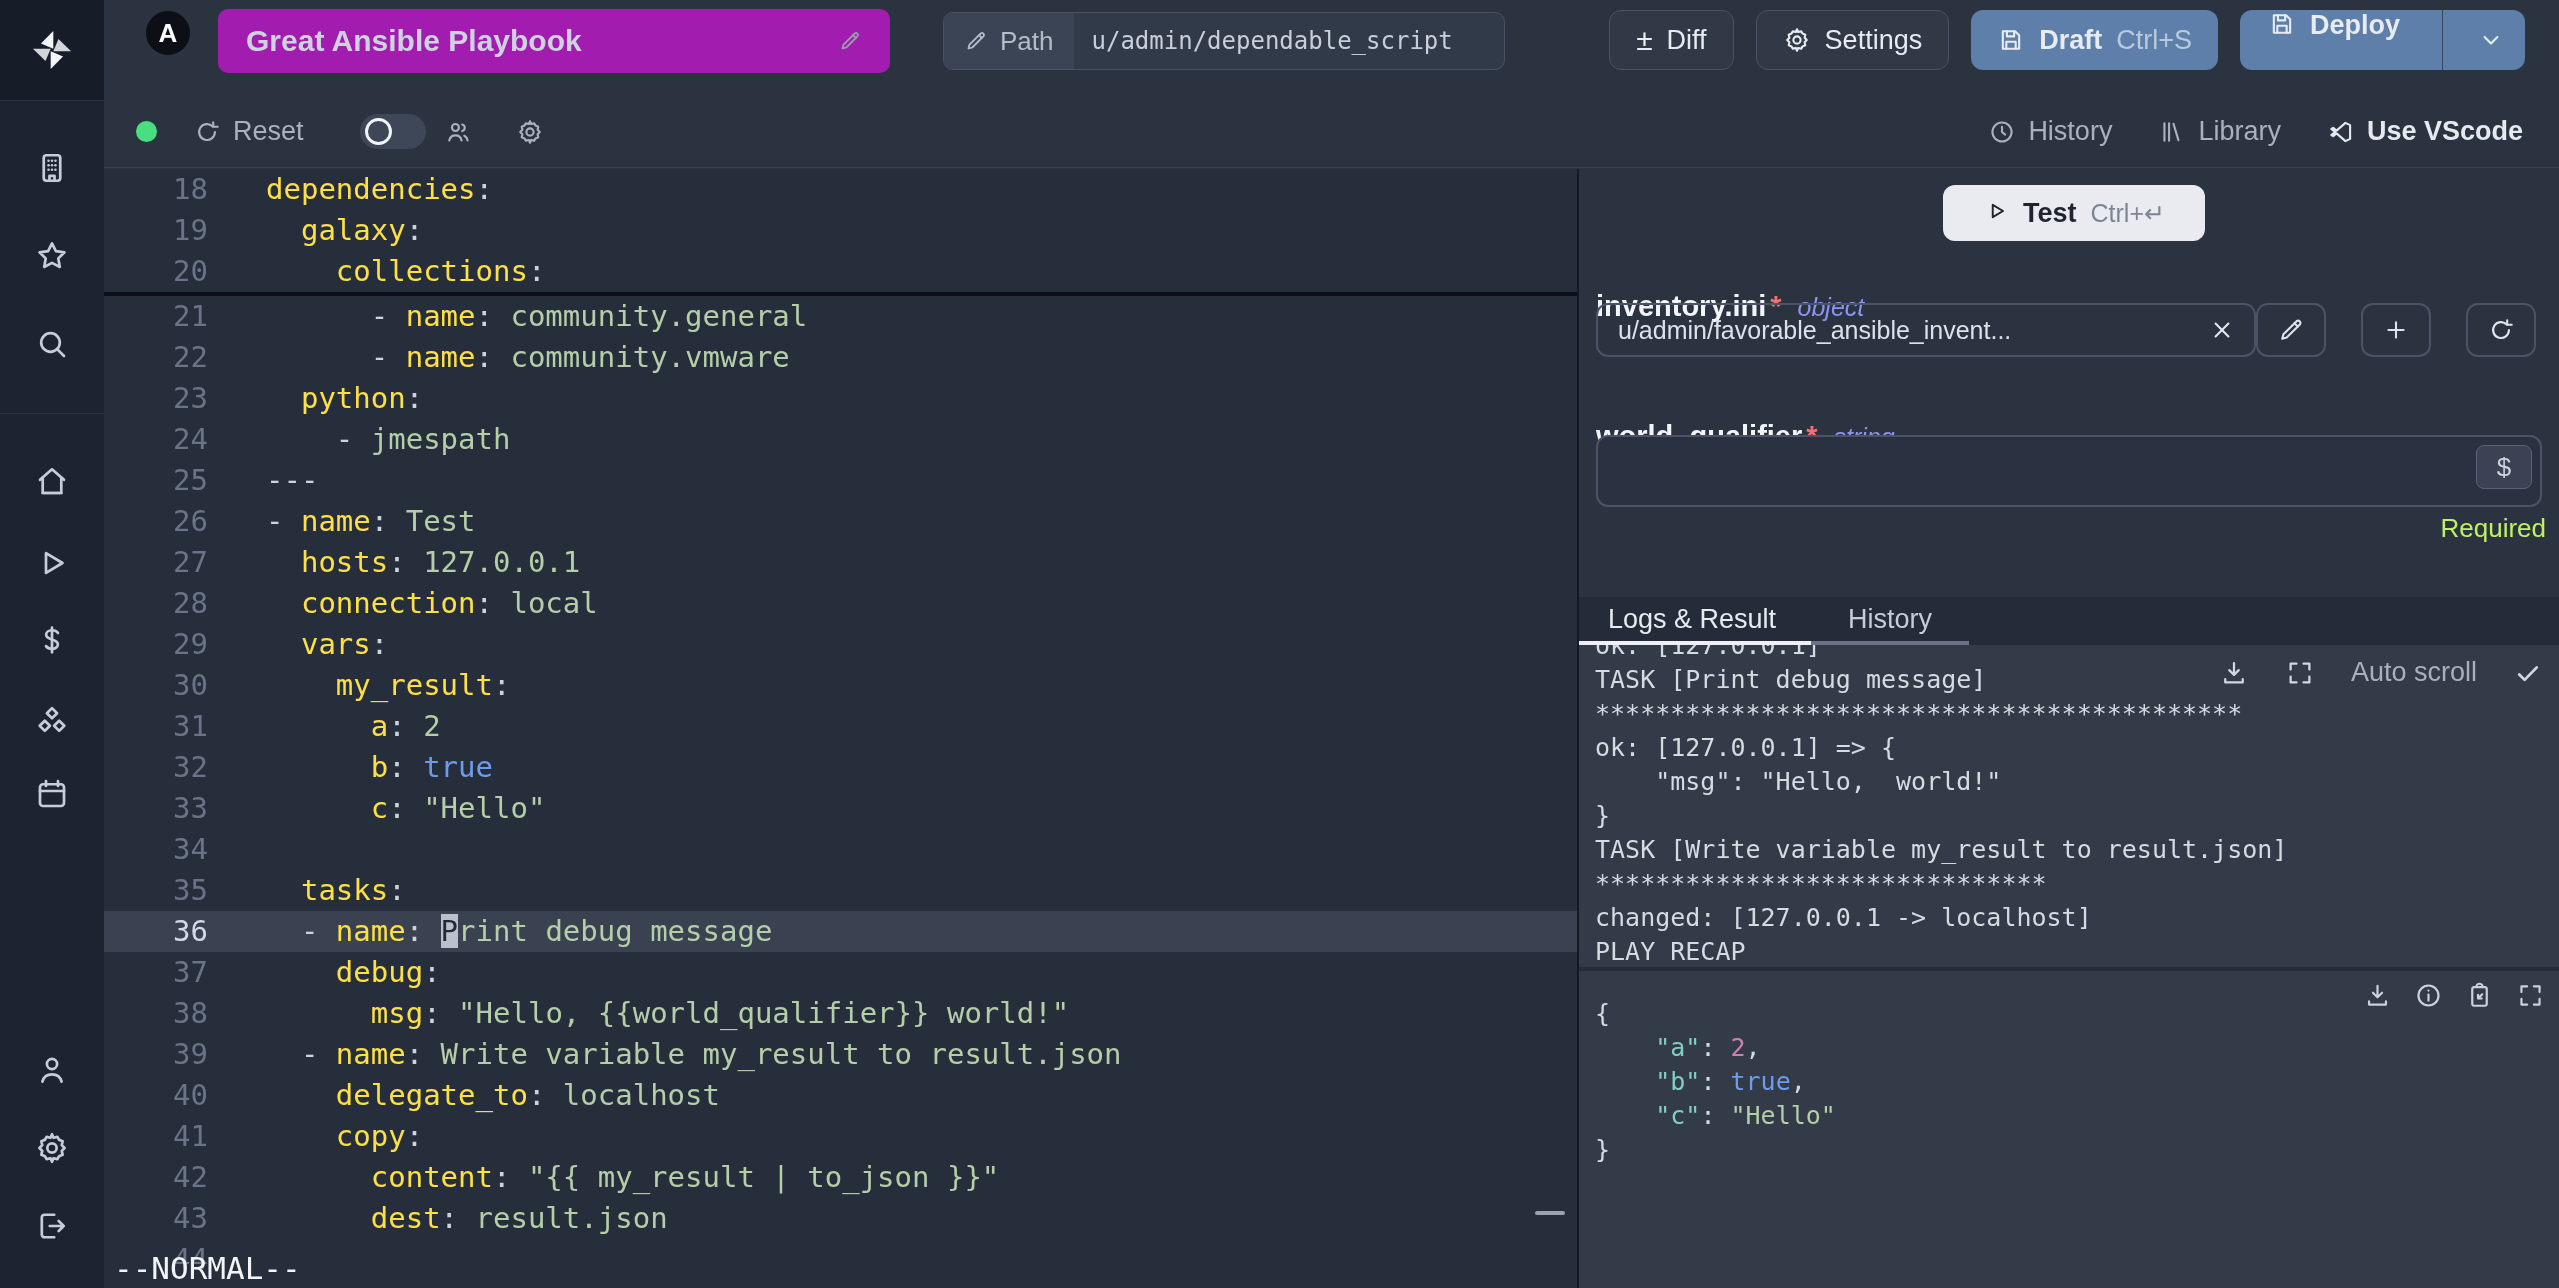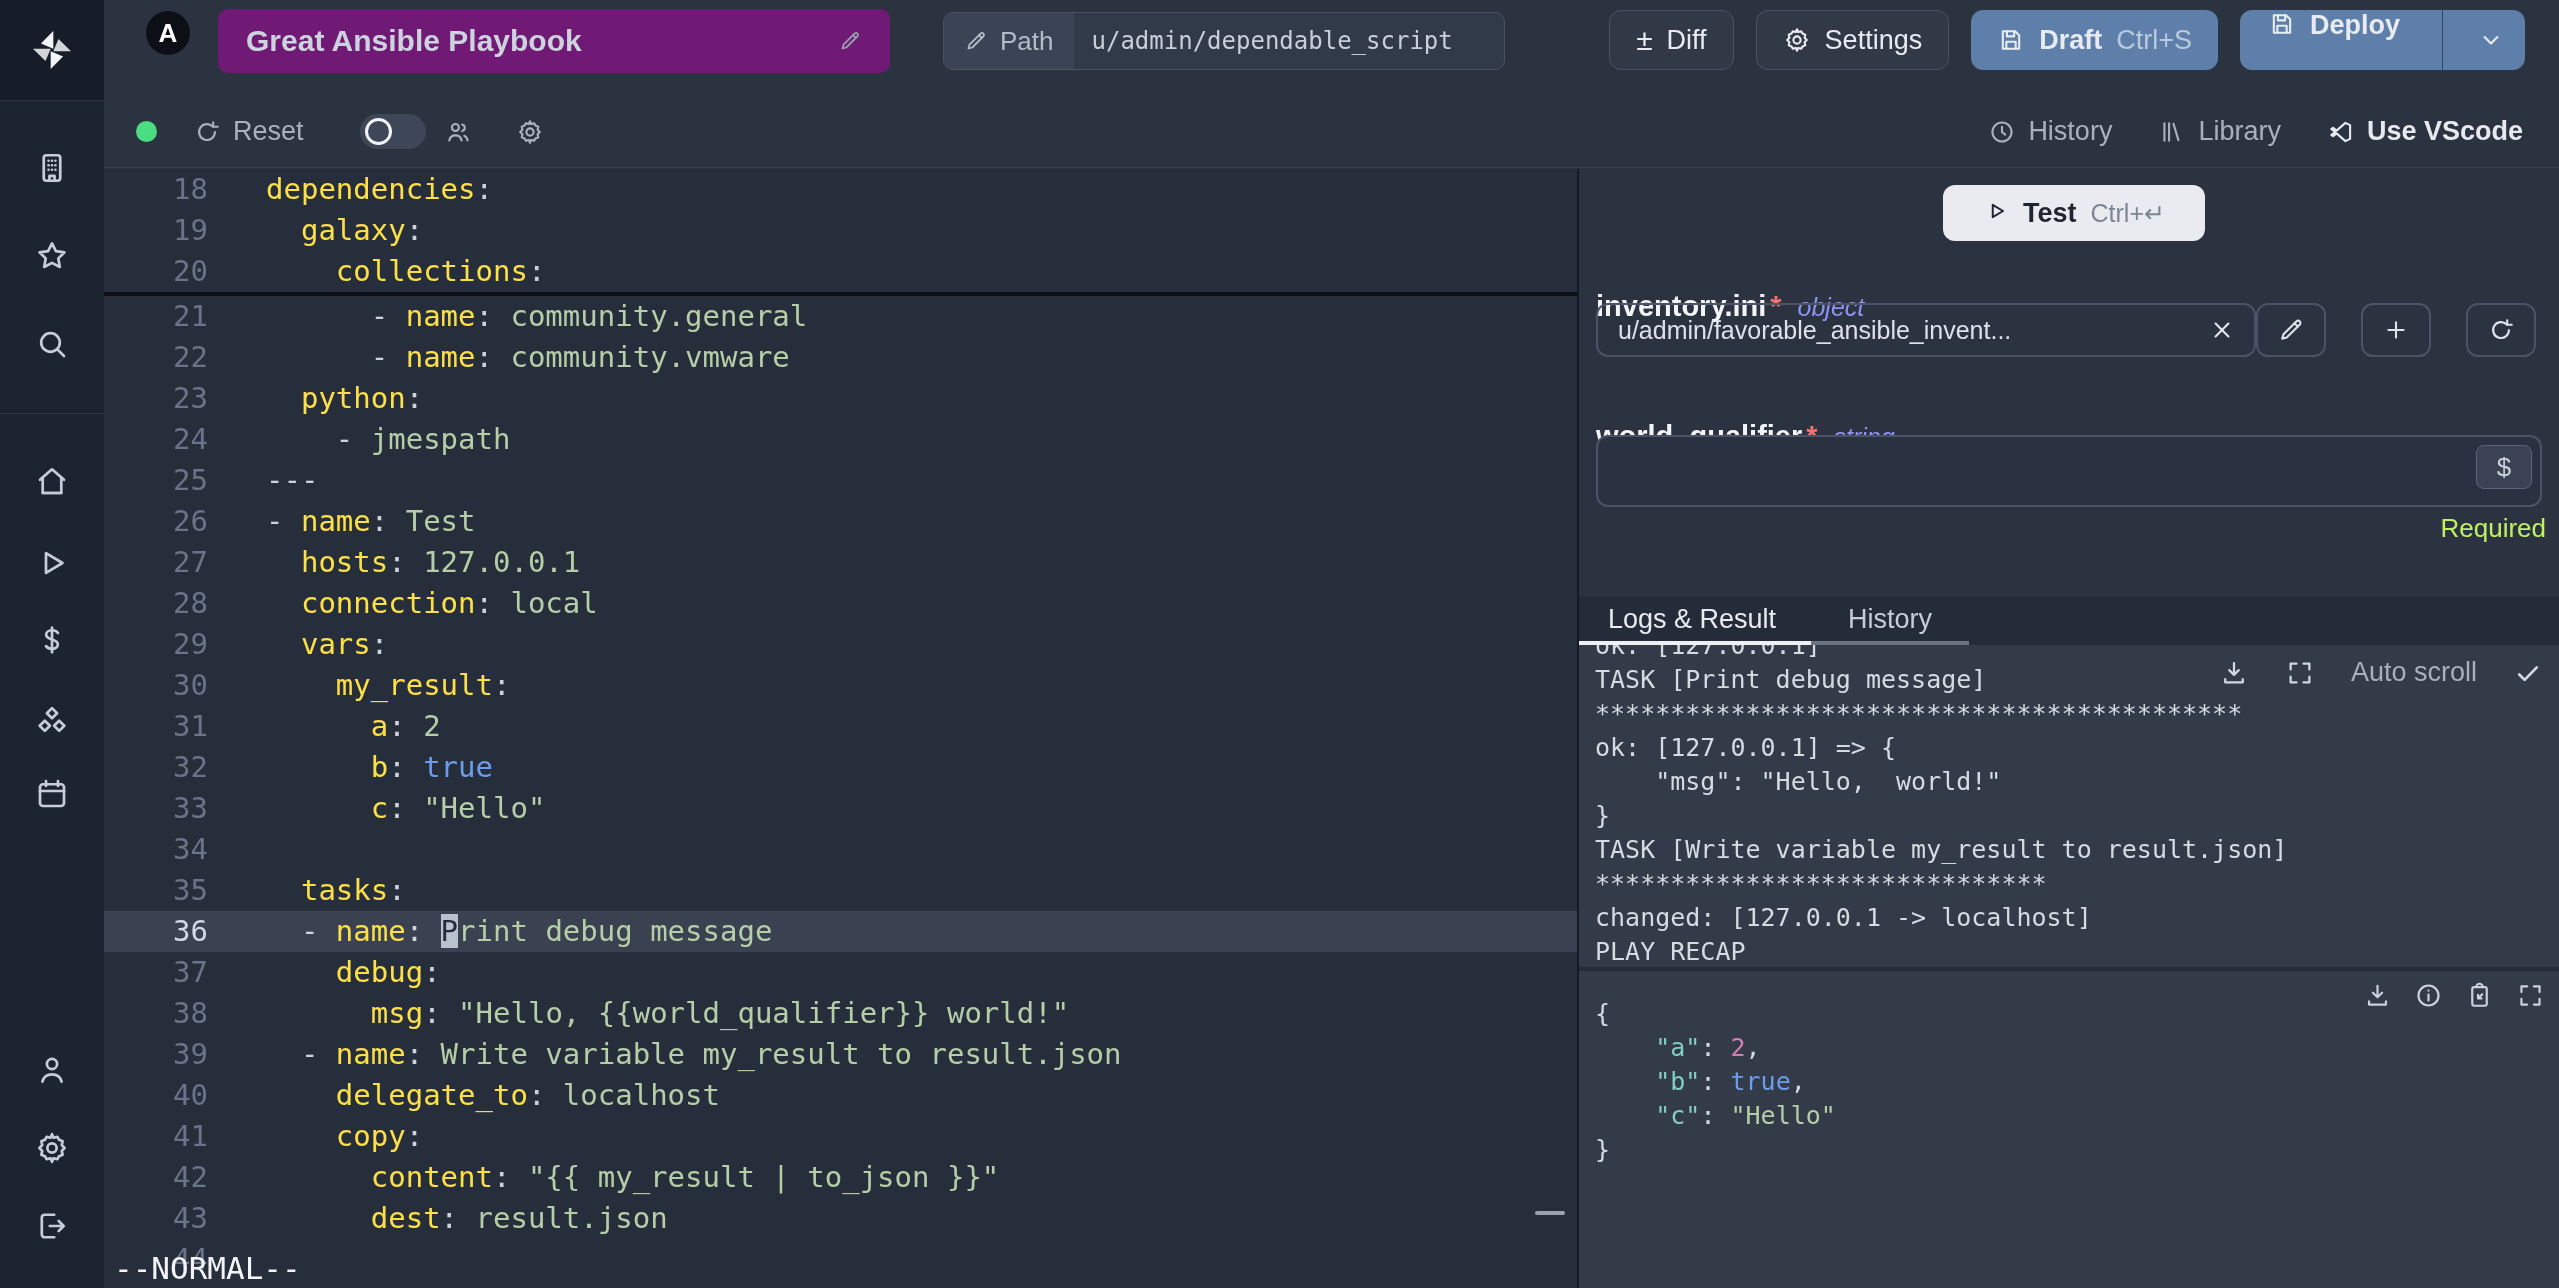--- a/index.html
+++ b/index.html
@@ -12,21 +12,21 @@
   .logo-block { width:104px; height:101px; background:#161c28; border-bottom:1px solid #2c3443; display:flex; align-items:center; justify-content:center; }
   .side-icons { position:absolute; left:0; top:101px; width:104px; }
   .side-item { position:absolute; left:0; width:104px; height:70px; display:flex; align-items:center; justify-content:center; color:#c6cdd8; cursor:pointer; }
   .side-item svg { width:36px; height:36px; }
   .side-div { position:absolute; left:0; top:413px; width:104px; height:1px; background:#2c3443; }
 
   
   .header { position:absolute; left:104px; top:0; right:0; height:168px; background:#2c3340; border-bottom:1px solid #3a4250; z-index:20; }
   .row1 { position:absolute; left:0; top:0; right:0; height:96px; }
   .avatar { position:absolute; left:42px; top:11px; width:44px; height:44px; border-radius:50%; background:#0c0f15; color:#fff; display:flex; align-items:center; justify-content:center; font-size:26px; font-weight:bold; }
-  .title-box { position:absolute; left:114px; top:9px; width:672px; height:64px; background:#701a75; border-radius:10px; display:flex; align-items:center; padding:0 28px; cursor:text; }
+  .title-box { position:absolute; left:114px; top:9px; width:672px; height:64px; background:#a21caf; border-radius:10px; display:flex; align-items:center; padding:0 28px; cursor:text; }
   .title-text { color:#ccd3de; font-size:30px; font-weight:600; flex:1; }
   .title-box .pencil { color:#97a0af; }
   .icon-24 svg { width:28px; height:28px; display:block; }
   .icon-20 svg { width:24px; height:24px; display:block; }
 
   .path-chip { position:absolute; left:839px; top:12px; height:58px; width:562px; border:1px solid #4a5365; border-radius:10px; background:#313a49; display:flex; align-items:stretch; overflow:hidden; cursor:pointer; }
   .path-left { background:#3b4454; display:flex; align-items:center; gap:12px; padding:0 20px; color:#b4bcc8; font-size:26px; }
   .path-val { display:flex; align-items:center; padding:0 18px; color:#c8cfda; font-size:24px; font-family:"DejaVu Sans Mono", monospace; }
 
   .hbtns { position:absolute; right:34px; top:10px; display:flex; gap:22px; }

